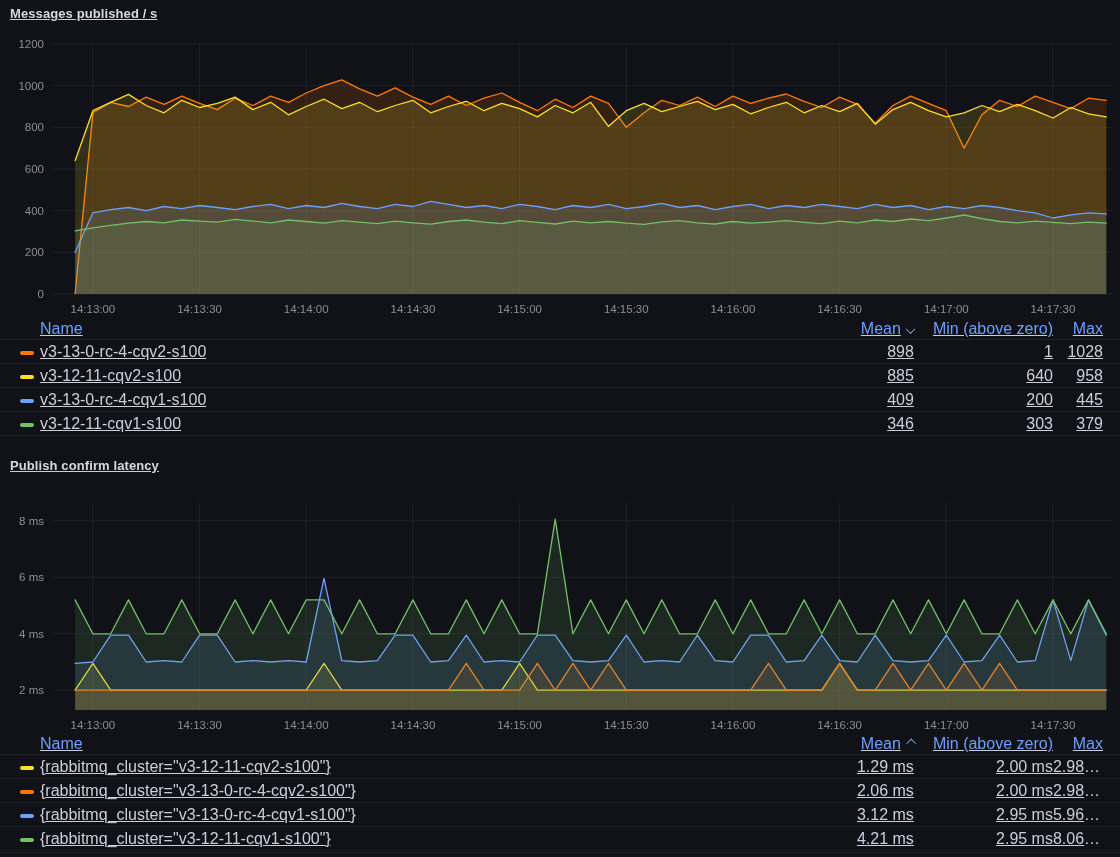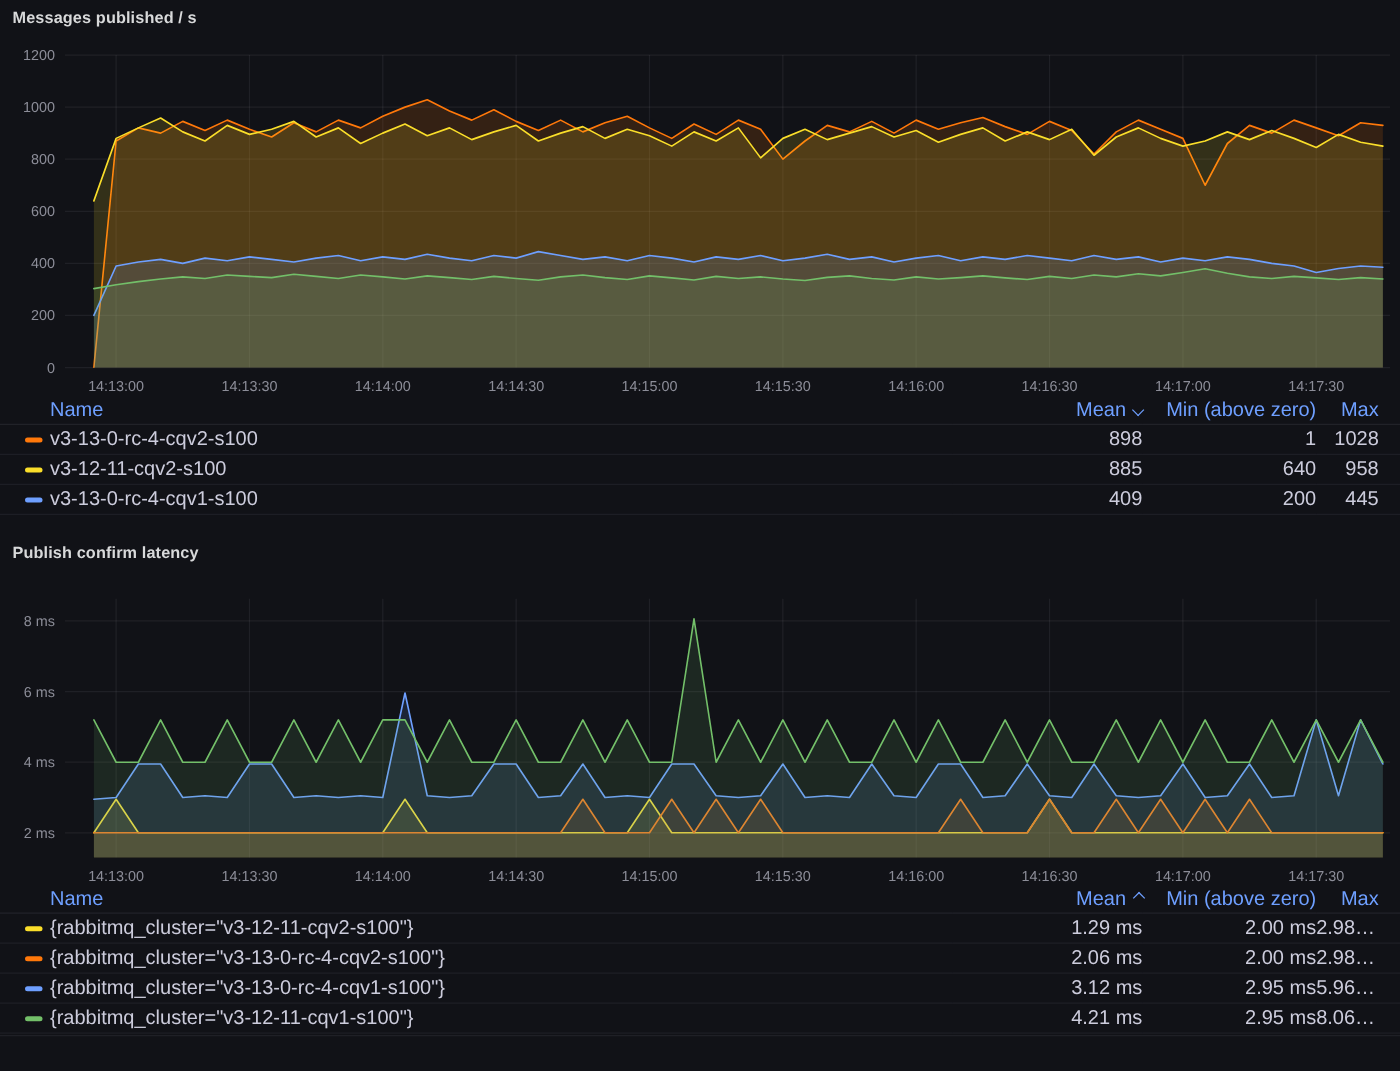--- a/index.html
+++ b/index.html
@@ -2,21 +2,21 @@
 <html><head>
 <meta charset="utf-8">
 <style>
   html,body { margin:0; padding:0; }
   body {
     width:1120px; height:857px; overflow:hidden;
     background:#111217;
     font-family:"Liberation Sans", sans-serif;
     color:#CCCCDC;
   }
-  .dashboard { width:1120px; height:632px; position:relative; }
+  .dashboard { width:1120px; height:632px; position:relative;text-decoration:underline; }
   .panel { background:#111217; }
   .panel-title {
     height:28px; line-height:28px; padding-left:10px;
     color:#D8D9DA; font-size:13px; font-weight:700; letter-spacing:.1px;
     cursor:pointer; white-space:nowrap;
   }
   .panel + .panel { margin-top:16px; }
   svg.chart { display:block; }
   svg.chart text { font-family:"Liberation Sans", sans-serif; }
 
@@ -141,20 +141,26 @@
             <td class="c-mean">885</td>
             <td class="c-min">640</td>
             <td class="c-max">958</td>
           </tr>
           <tr>
             <td class="c-name"><span class="swatch" style="background: rgb(110, 159, 255);"></span><span class="series-name">v3-13-0-rc-4-cqv1-s100</span></td>
             <td class="c-mean">409</td>
             <td class="c-min">200</td>
             <td class="c-max">445</td>
           </tr>
+          <tr>
+            <td class="c-name"><span class="swatch" style="background: rgb(115, 191, 105);"></span><span class="series-name">v3-12-11-cqv1-s100</span></td>
+            <td class="c-mean">346</td>
+            <td class="c-min">303</td>
+            <td class="c-max">379</td>
+          </tr>
         </tbody>
     </table>
   </div>
 
   <div class="panel">
     <div class="panel-title">Publish confirm latency</div>
     <svg class="chart" width="1120" height="253" viewBox="0 0 1120 253">
         <g>
           <line x1="52" x2="1112" y1="210.2319236016371" y2="210.2319236016371" stroke="rgba(204,204,220,0.08)" stroke-width="1"></line>
           <text x="44" y="214.2319236016371" text-anchor="end" font-size="11.5" fill="#8C8D98">2 ms</text>

